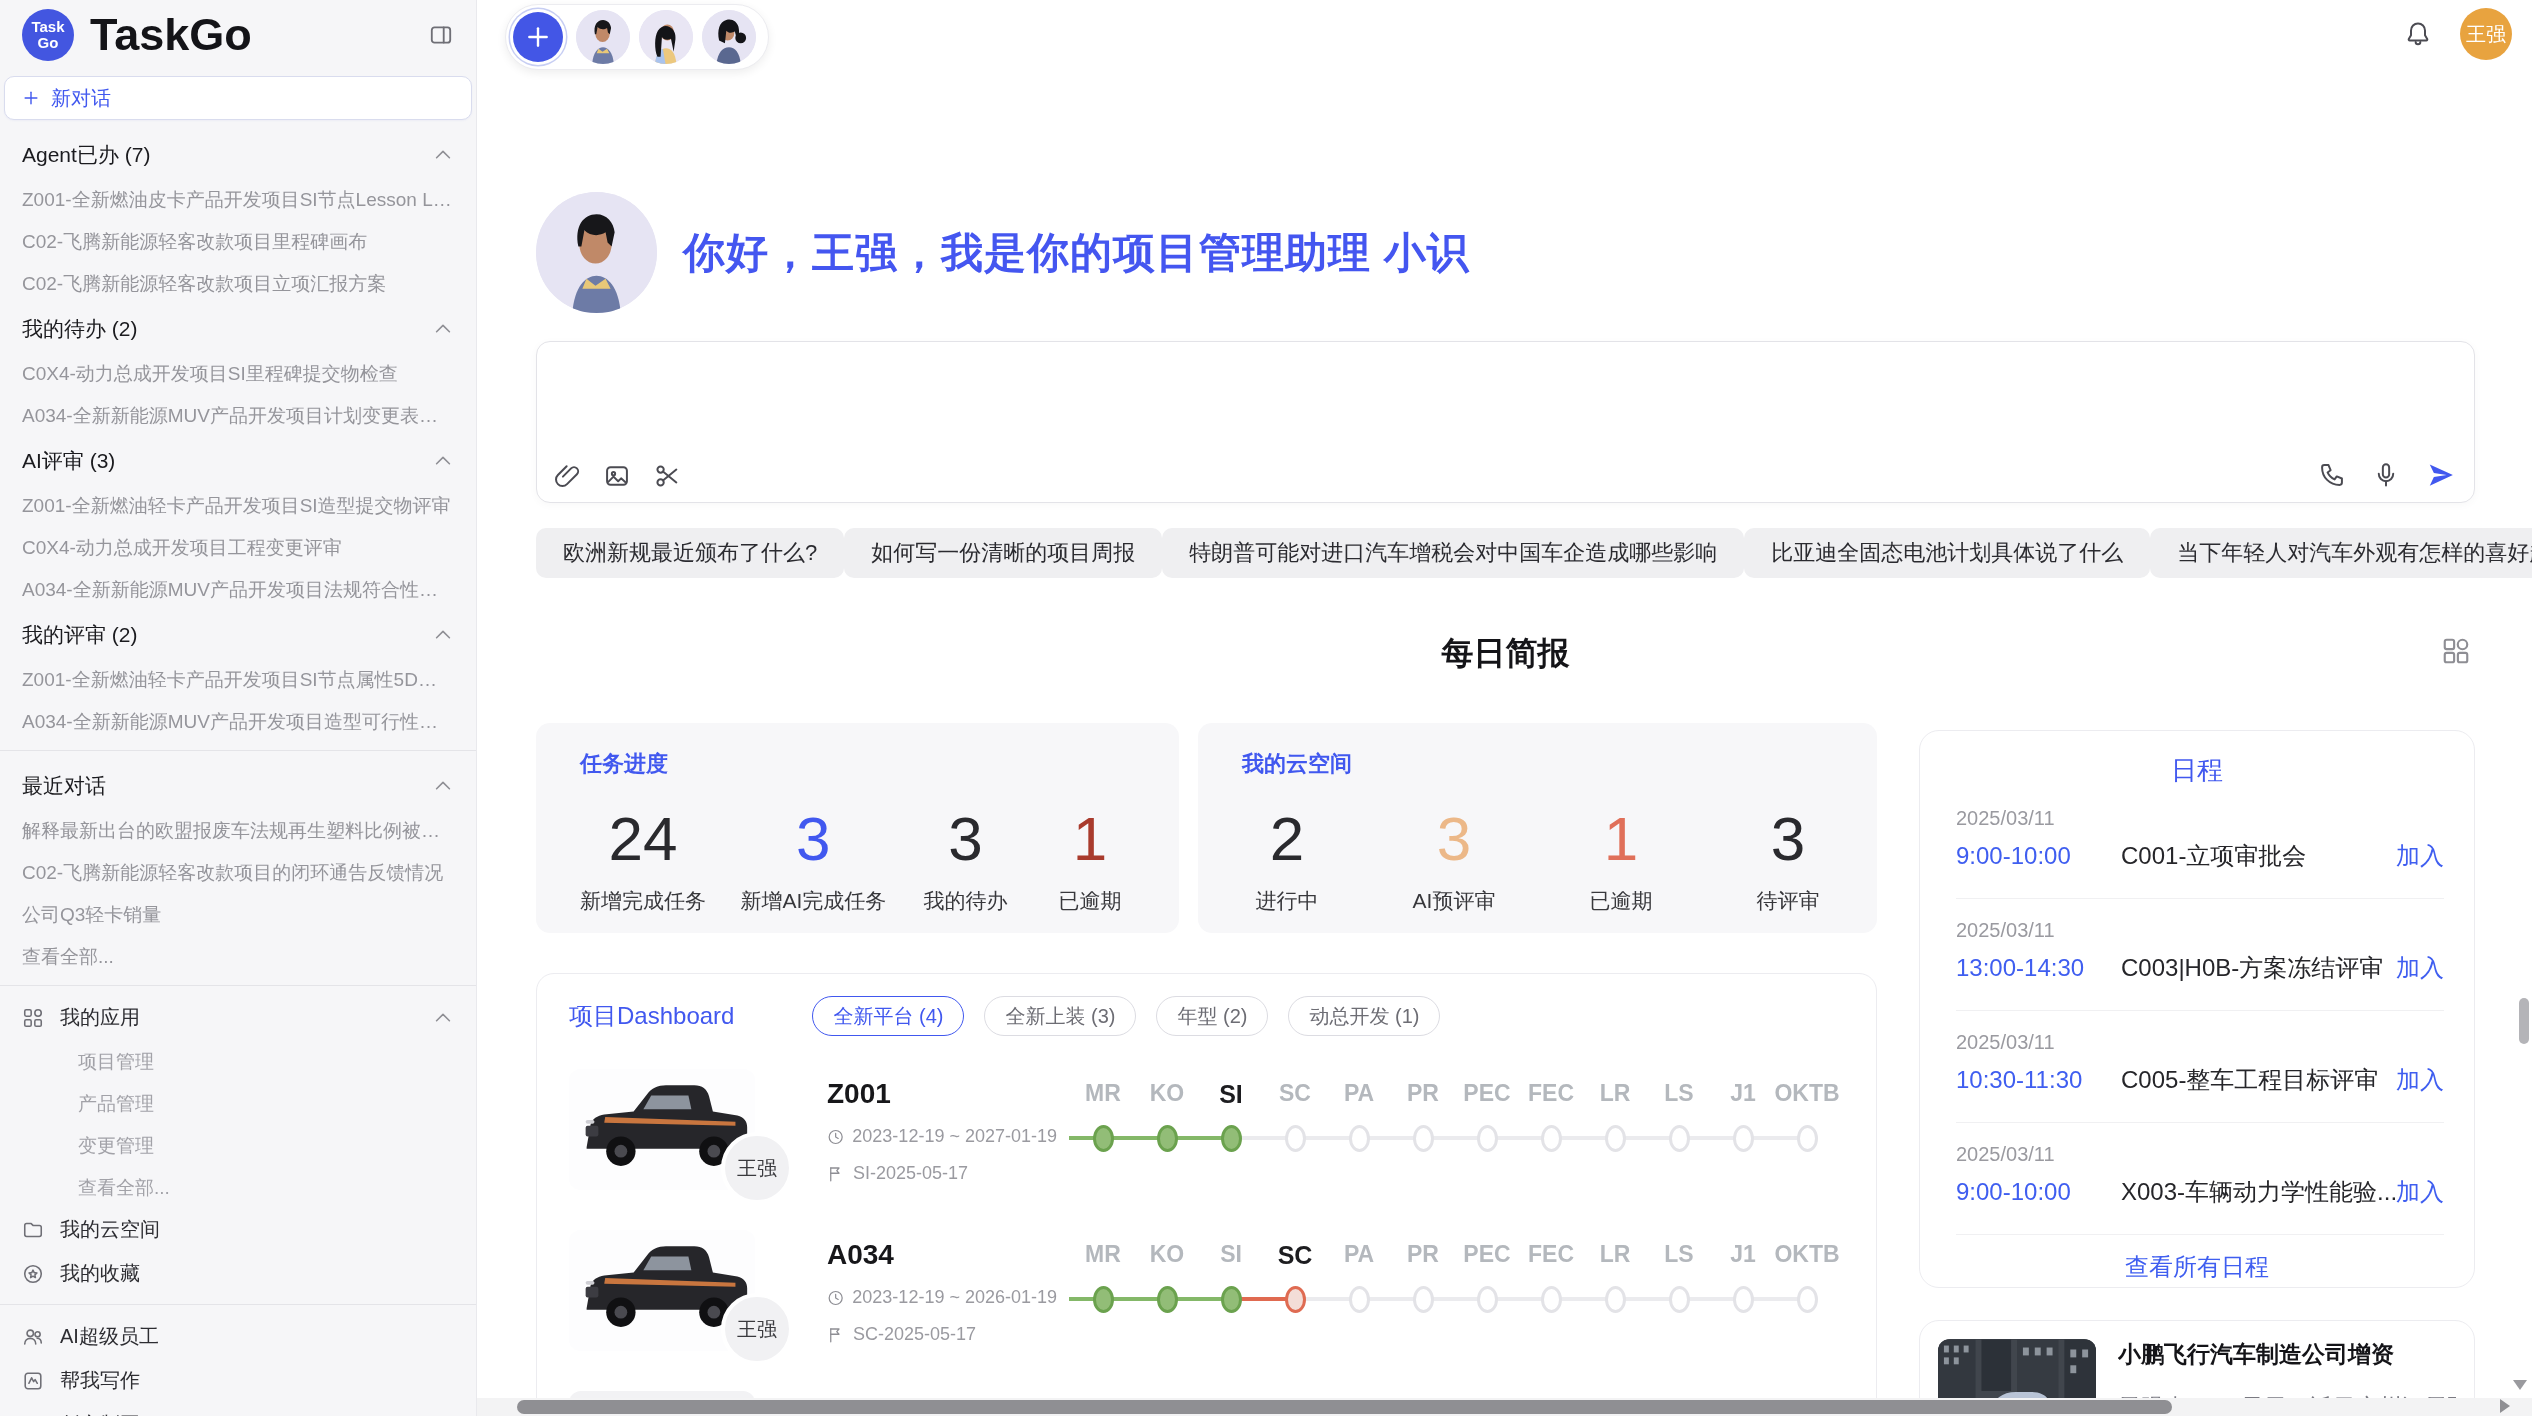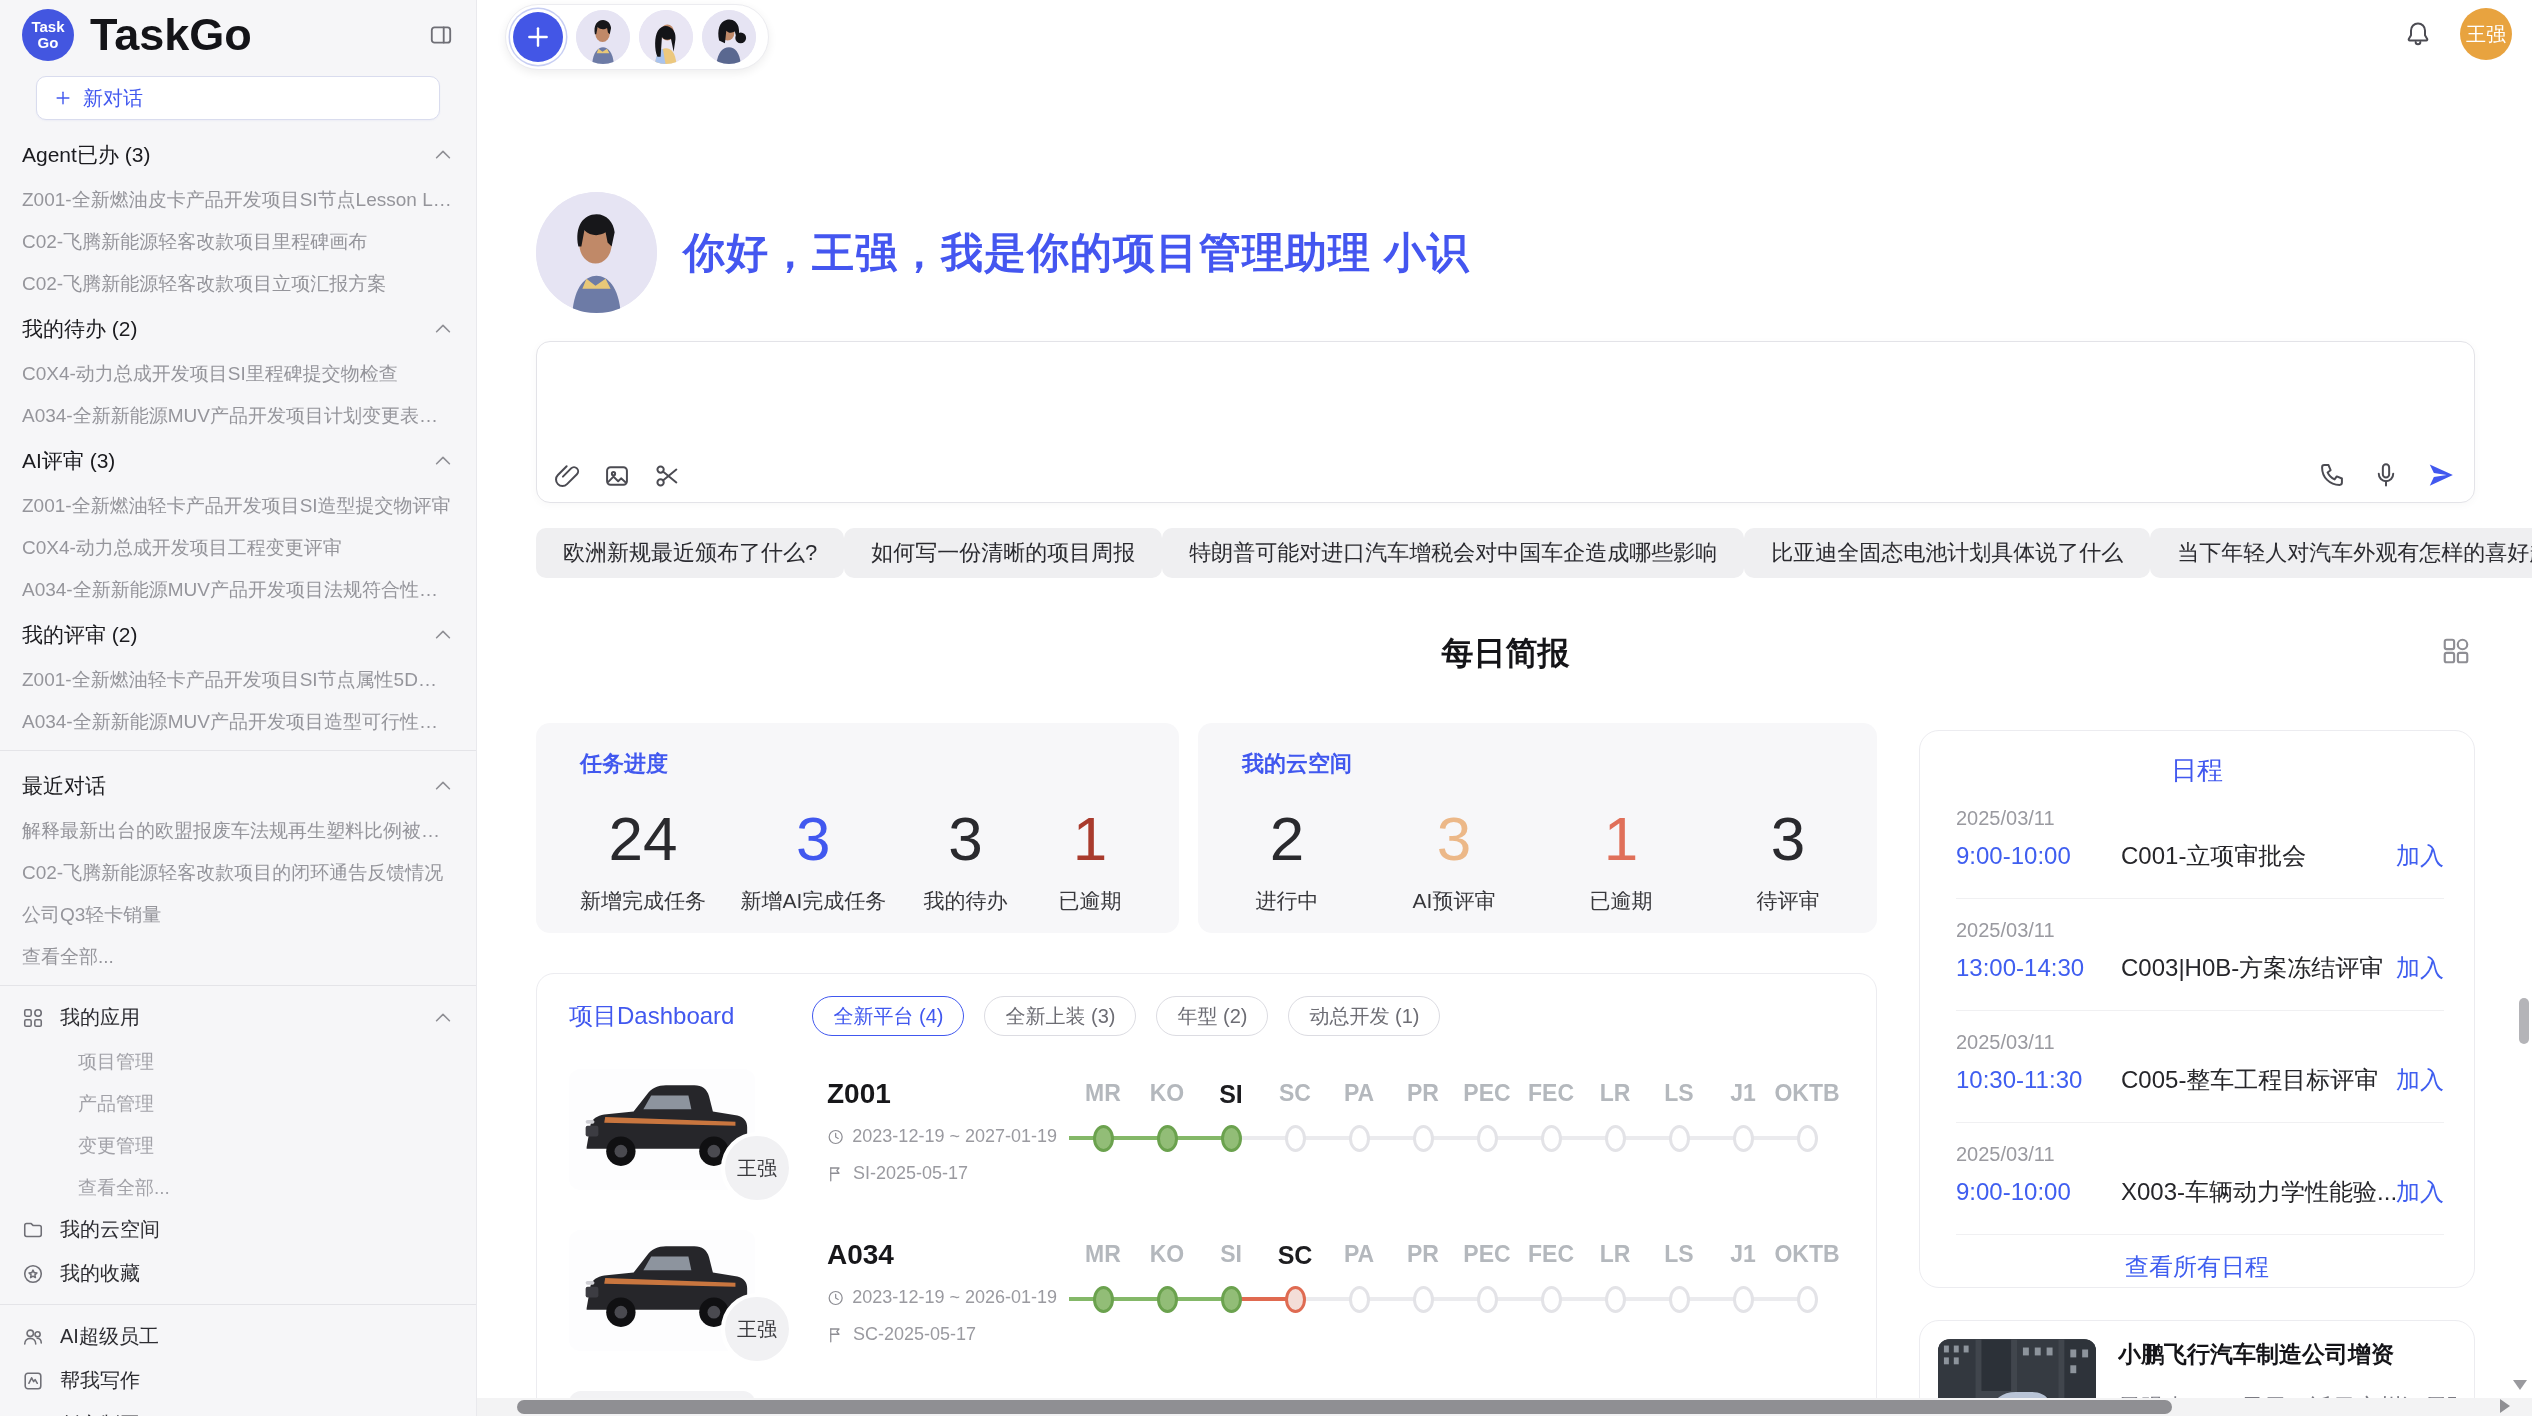--- a/index.html
+++ b/index.html
@@ -9,21 +9,21 @@
 
   
   .sidebar { position:absolute; left:0; top:0; width:477px; height:1416px;
     background:#f6f6f8; border-right:1px solid #e9e9ed; overflow:hidden; }
   .side-head { height:70px; display:flex; align-items:center; padding:0 22px; }
   .logo { width:52px; height:52px; border-radius:50%; background:#4356e0; color:#fff;
     display:flex; flex-direction:column; align-items:center; justify-content:center;
     font-size:15px; font-weight:bold; line-height:1.05; flex:none; }
   .app-name { font-size:45px; font-weight:bold; color:#141418; margin-left:16px; }
   .collapse-btn { margin-left:auto; cursor:pointer; display:flex; }
-  .new-chat { margin:6px 36px 0; height:44px; background:#fff; border:1px solid #d9dcee;
+  .new-chat { margin:6px 4px 0; height:44px; background:#fff; border:1px solid #d9dcee;
     border-radius:10px; display:flex; align-items:center; padding:0 16px; gap:10px;
     color:#4158ef; font-size:20px; cursor:pointer; box-shadow:0 1px 2px rgba(60,80,200,.05); }
   .side-body { padding:0 22px; }
   .sec-h { display:flex; align-items:center; margin-top:22px; height:26px; }
   .sec-h .t { font-size:21px; color:#1b1b1f; font-weight:500; }
   .sec-h .chev { margin-left:auto; display:flex; }
   .s-item { margin-top:19px; font-size:19px; color:#95959b; white-space:nowrap;
     overflow:hidden; text-overflow:ellipsis; height:23px; cursor:pointer; }
   .s-divider { border-top:1px solid #e4e4e8; margin:18px -22px 0; }
   .side-row { display:flex; align-items:center; gap:16px; margin-top:19px; height:25px;
@@ -175,21 +175,21 @@
       <svg class="ic" style="stroke:#4158ef" width="20" height="20" viewBox="0 0 24 24">
           <line x1="12" y1="5" x2="12" y2="19"></line>
           <line x1="5" y1="12" x2="19" y2="12"></line>
         </svg>
       <span>新对话</span>
     </div>
 
     <div class="side-body">
 
       <div class="sec-h">
-        <span class="t">Agent已办 (3)</span>
+        <span class="t">Agent已办 (7)</span>
         <span class="chev">
             <svg class="ic gray" width="22" height="22" viewBox="0 0 24 24">
               <path d="M5 15l7-7 7 7"></path>
             </svg>
           </span>
       </div>
       <div class="s-item">Z001-全新燃油皮卡产品开发项目SI节点Lesson Learn报告</div>
       <div class="s-item">C02-飞腾新能源轻客改款项目里程碑画布</div>
       <div class="s-item">C02-飞腾新能源轻客改款项目立项汇报方案</div>
 

